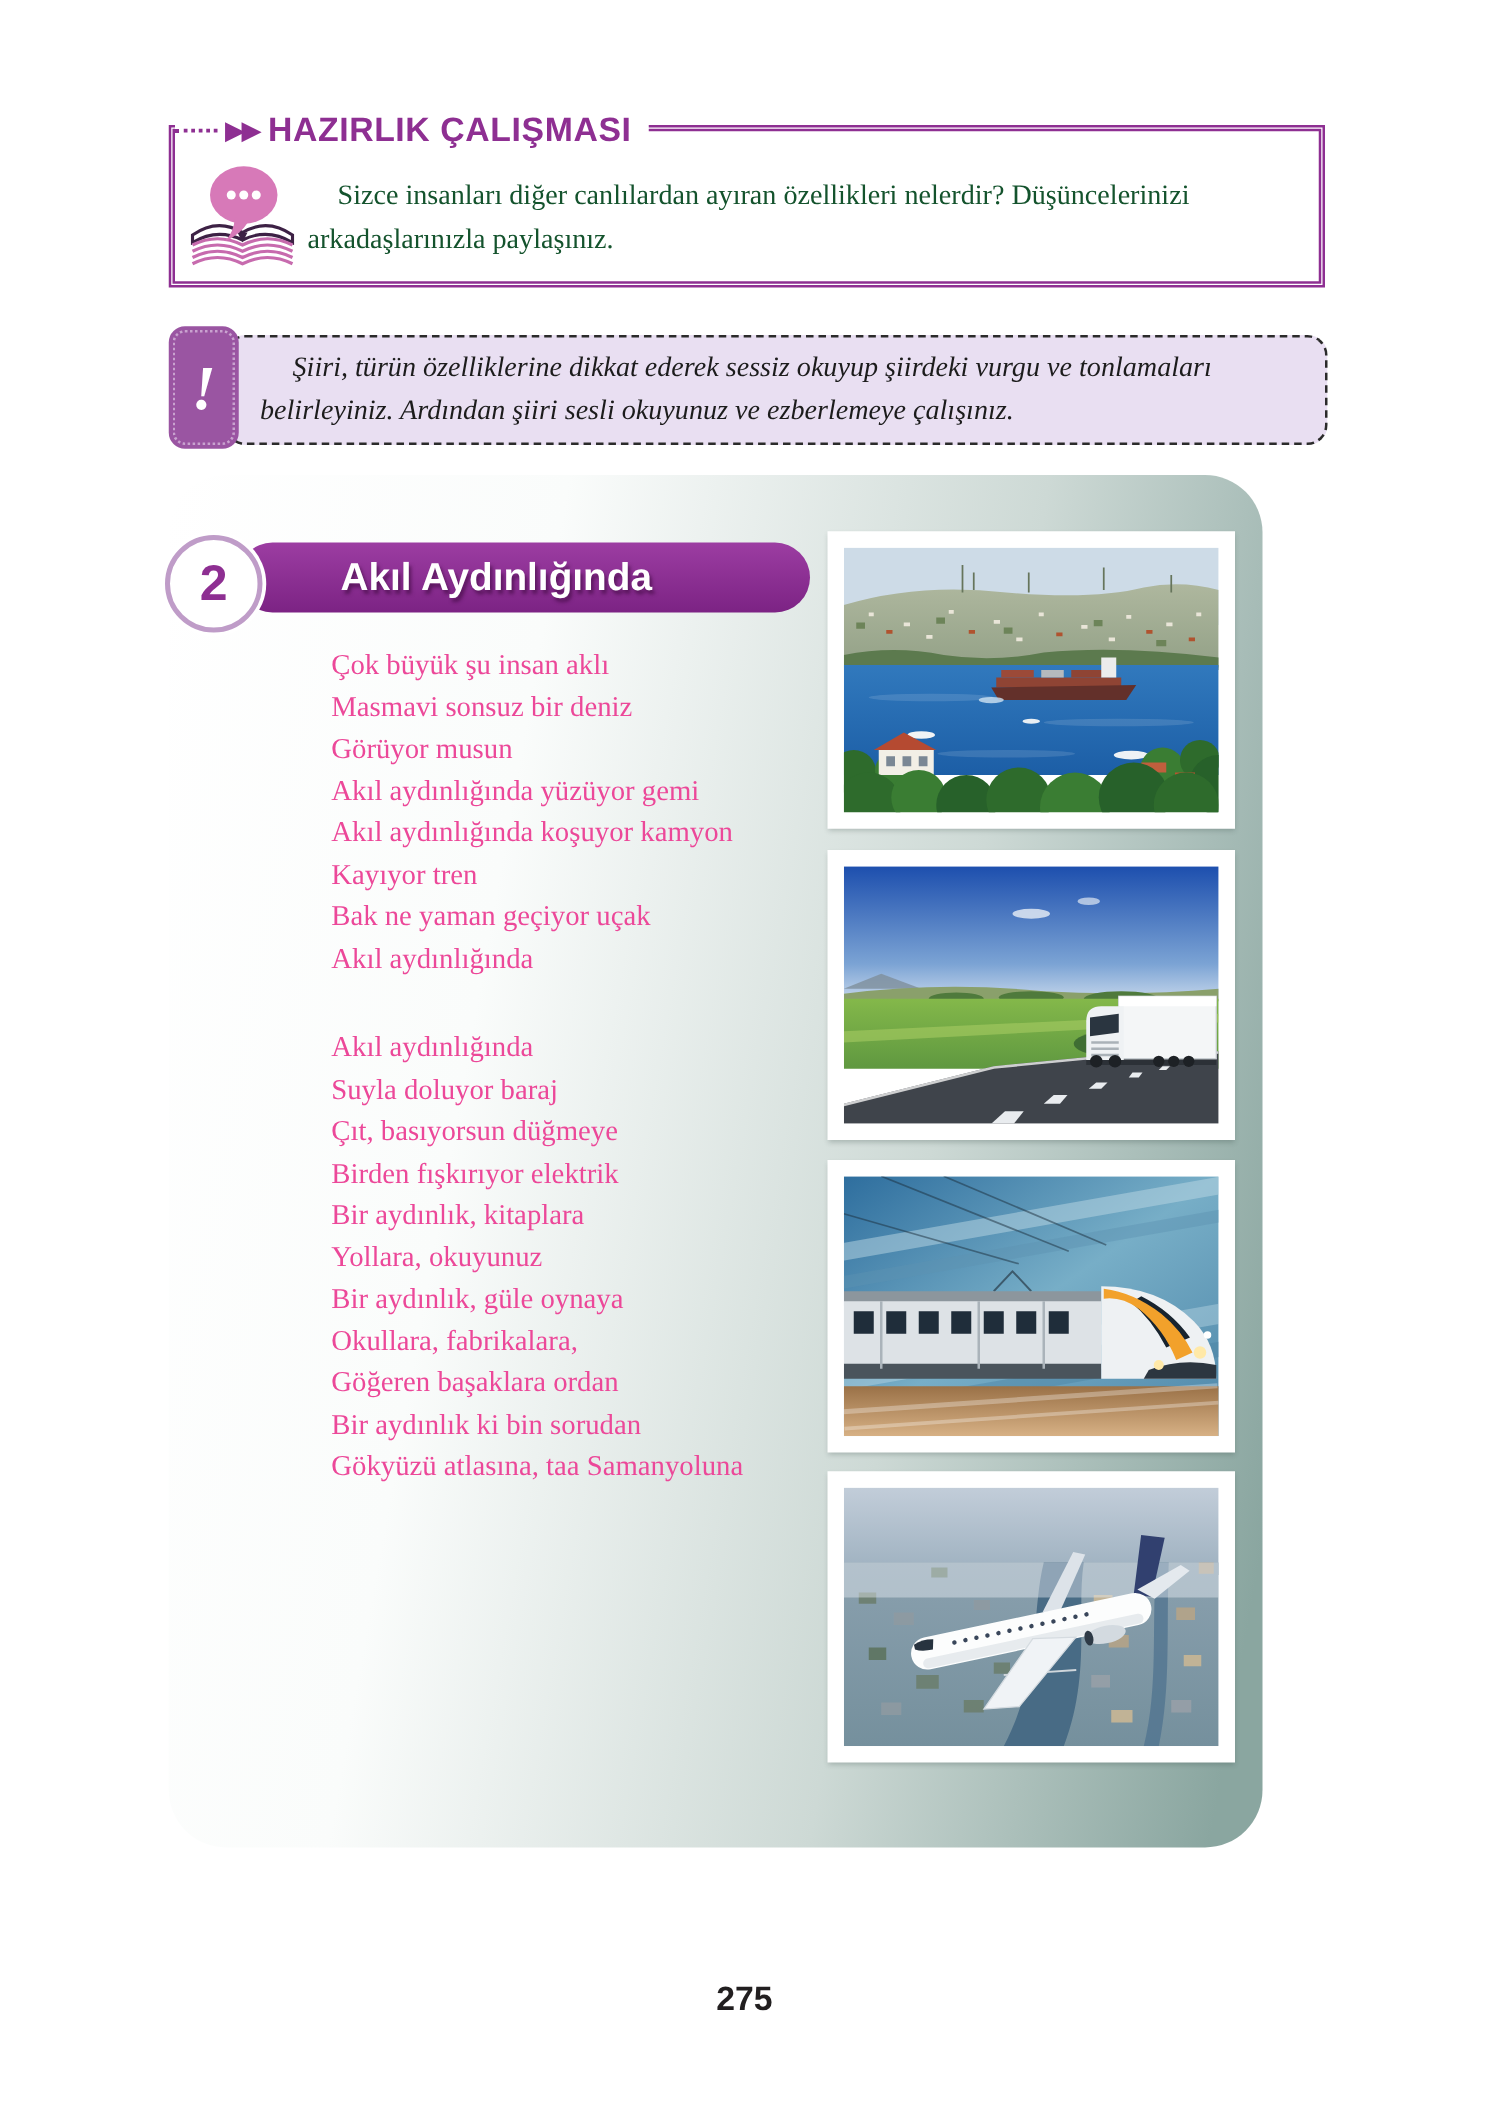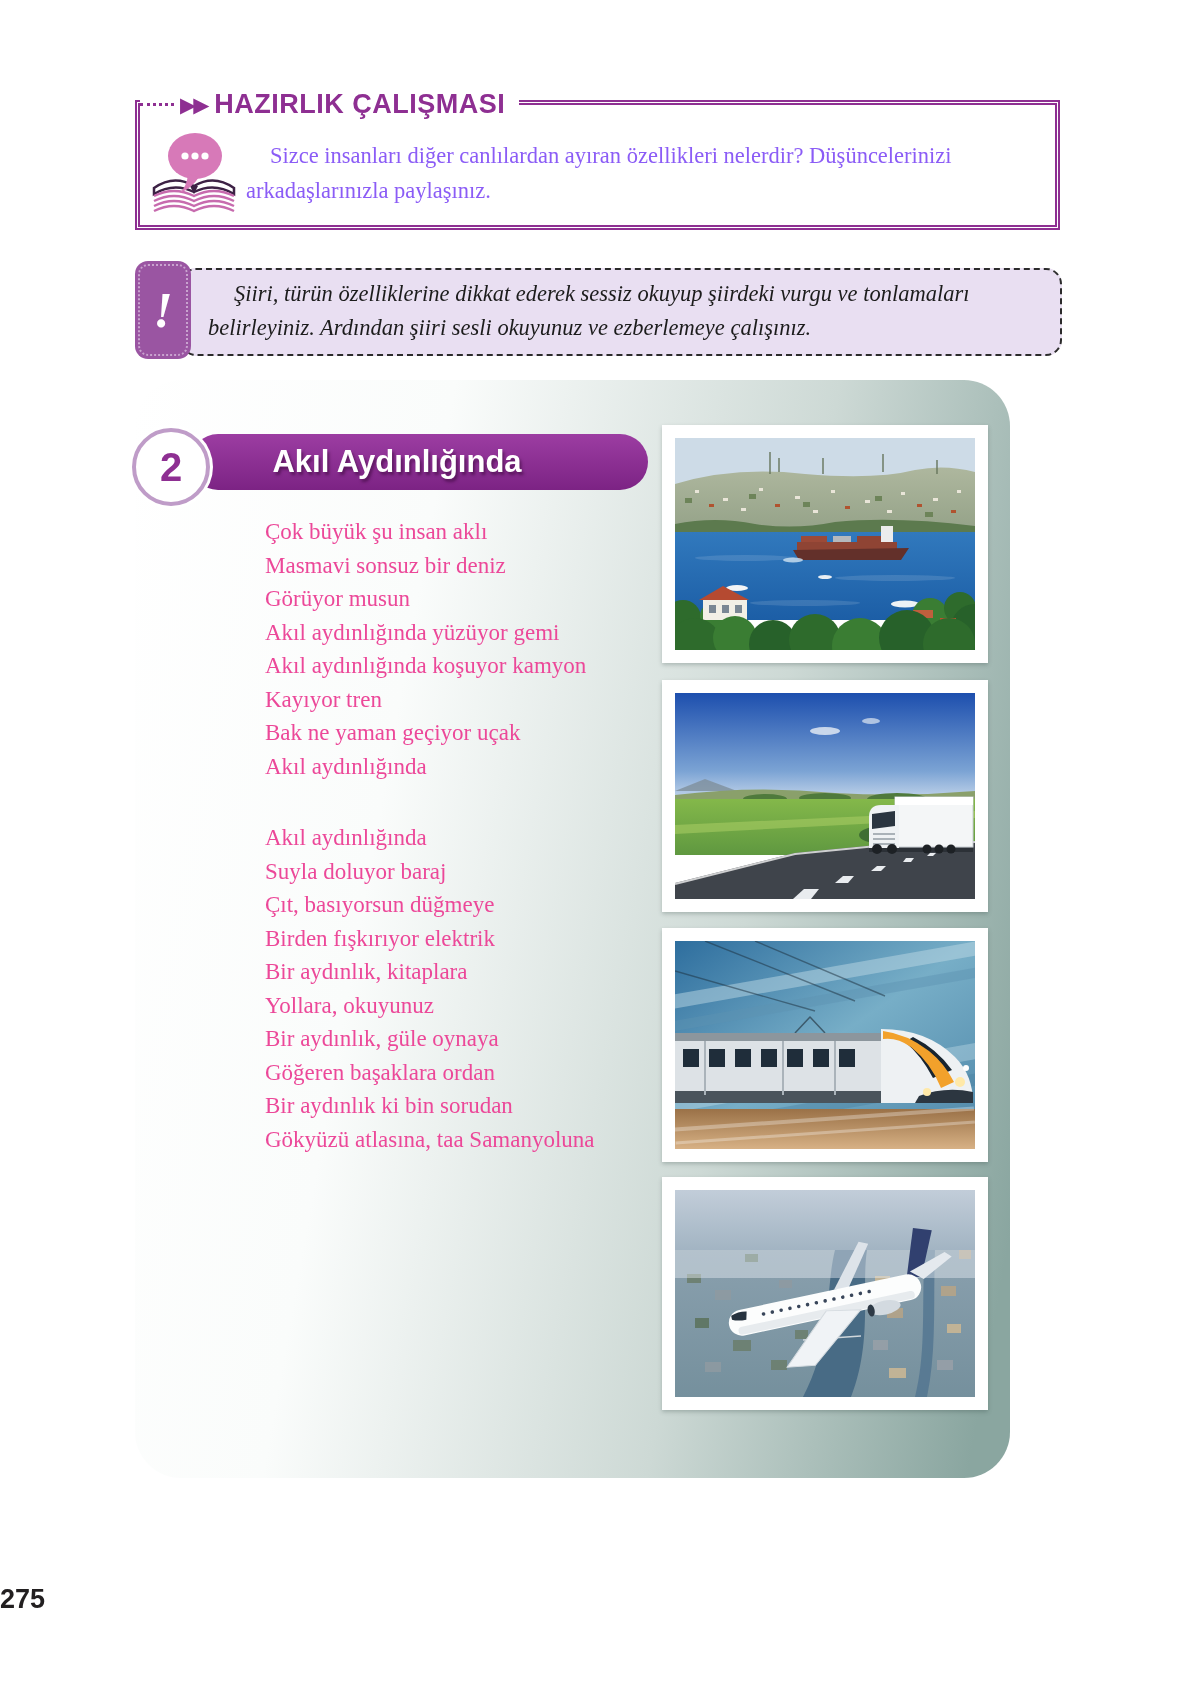--- a/index.html
+++ b/index.html
@@ -11,21 +11,21 @@
             border:5px double #8e2f92;background:#fff;box-sizing:border-box;}
   .prep-title-row{position:absolute;left:140px;top:84px;height:40px;display:flex;align-items:center;
                   background:#fff;padding:0 14px 0 0;z-index:3;}
   .dotted-leader{width:34px;border-top:3px dotted #8e2f92;margin-right:6px;}
   .prep-arrows{color:#8e2f92;font-family:"Liberation Sans",sans-serif;font-size:21px;letter-spacing:-3px;
                margin-right:8px;line-height:1;}
   .prep-title{color:#8e2f92;font-family:"Liberation Sans",sans-serif;font-weight:bold;font-size:27px;
               letter-spacing:.5px;white-space:nowrap;text-align:right;}
   .prep-icon{position:absolute;left:148px;top:130px;width:92px;height:92px;z-index:2;}
   .prep-text{position:absolute;left:246px;top:138px;width:800px;font-size:22.5px;line-height:35px;
-             color:#8b5cf6;z-index:2;}
+             color:#14532d;z-index:2;}
   .prep-text .l1{text-indent:24px;}
 
   
   .dir-tab{position:absolute;left:135px;top:261px;width:56px;height:98px;background:#9a55a2;
            border-radius:13px;z-index:2;}
   .dir-tab::after{content:"";position:absolute;inset:3px;border:2px dotted #c9a3cf;border-radius:10px;}
   .dir-mark{position:absolute;inset:0;display:flex;align-items:center;justify-content:center;
             color:#fff;font-style:italic;font-weight:bold;font-size:50px;font-family:"Liberation Serif",serif;}
   .dir-box{position:absolute;left:180px;top:268px;width:882px;height:88px;background:#e9dff2;
            border:2px dashed #2b2b2b;border-radius:16px;box-sizing:border-box;z-index:1;
@@ -53,21 +53,21 @@
   
   .card{position:absolute;left:662px;width:326px;background:#fff;box-sizing:border-box;padding:13px;
         box-shadow:0 2px 4px rgba(40,60,55,.25);z-index:2;}
   .card svg{display:block;width:100%;height:100%;}
   .card-inner{width:300px;overflow:hidden;}
   .card1{top:425px;height:238px;} .card1 .card-inner{height:212px;}
   .card2{top:680px;height:232px;} .card2 .card-inner{height:206px;}
   .card3{top:928px;height:234px;} .card3 .card-inner{height:208px;}
   .card4{top:1177px;height:233px;}.card4 .card-inner{height:207px;}
 
-  .page-num{position:absolute;left:0;right:0;top:1584px;text-align:left;
+  .page-num{position:absolute;left:0;right:0;top:1584px;text-align:center;
             font-family:"Liberation Sans",sans-serif;font-weight:bold;font-size:27px;color:#221f20;}
 </style>
 </head>
 <body>
 
 <div id="page">
 
   <div class="prep-box"></div>
   <div class="prep-title-row">
     <span class="dotted-leader"></span>
@@ -123,20 +123,21 @@
     <div>Bak ne yaman geçiyor uçak</div>
     <div>Akıl aydınlığında</div>
     <div class="gap"></div>
     <div>Akıl aydınlığında</div>
     <div>Suyla doluyor baraj</div>
     <div>Çıt, basıyorsun düğmeye</div>
     <div>Birden fışkırıyor elektrik</div>
     <div>Bir aydınlık, kitaplara</div>
     <div>Yollara, okuyunuz</div>
     <div>Bir aydınlık, güle oynaya</div>
+    <div>Okullara, fabrikalara,</div>
     <div>Göğeren başaklara ordan</div>
     <div>Bir aydınlık ki bin sorudan</div>
     <div>Gökyüzü atlasına, taa Samanyoluna</div>
   </div>
 
   <div class="card card1">
     <div class="card-inner">
       <svg viewBox="0 0 300 212" preserveAspectRatio="none">
         <defs>
           <linearGradient id="g_sea" x1="0" y1="0" x2="0" y2="1">

